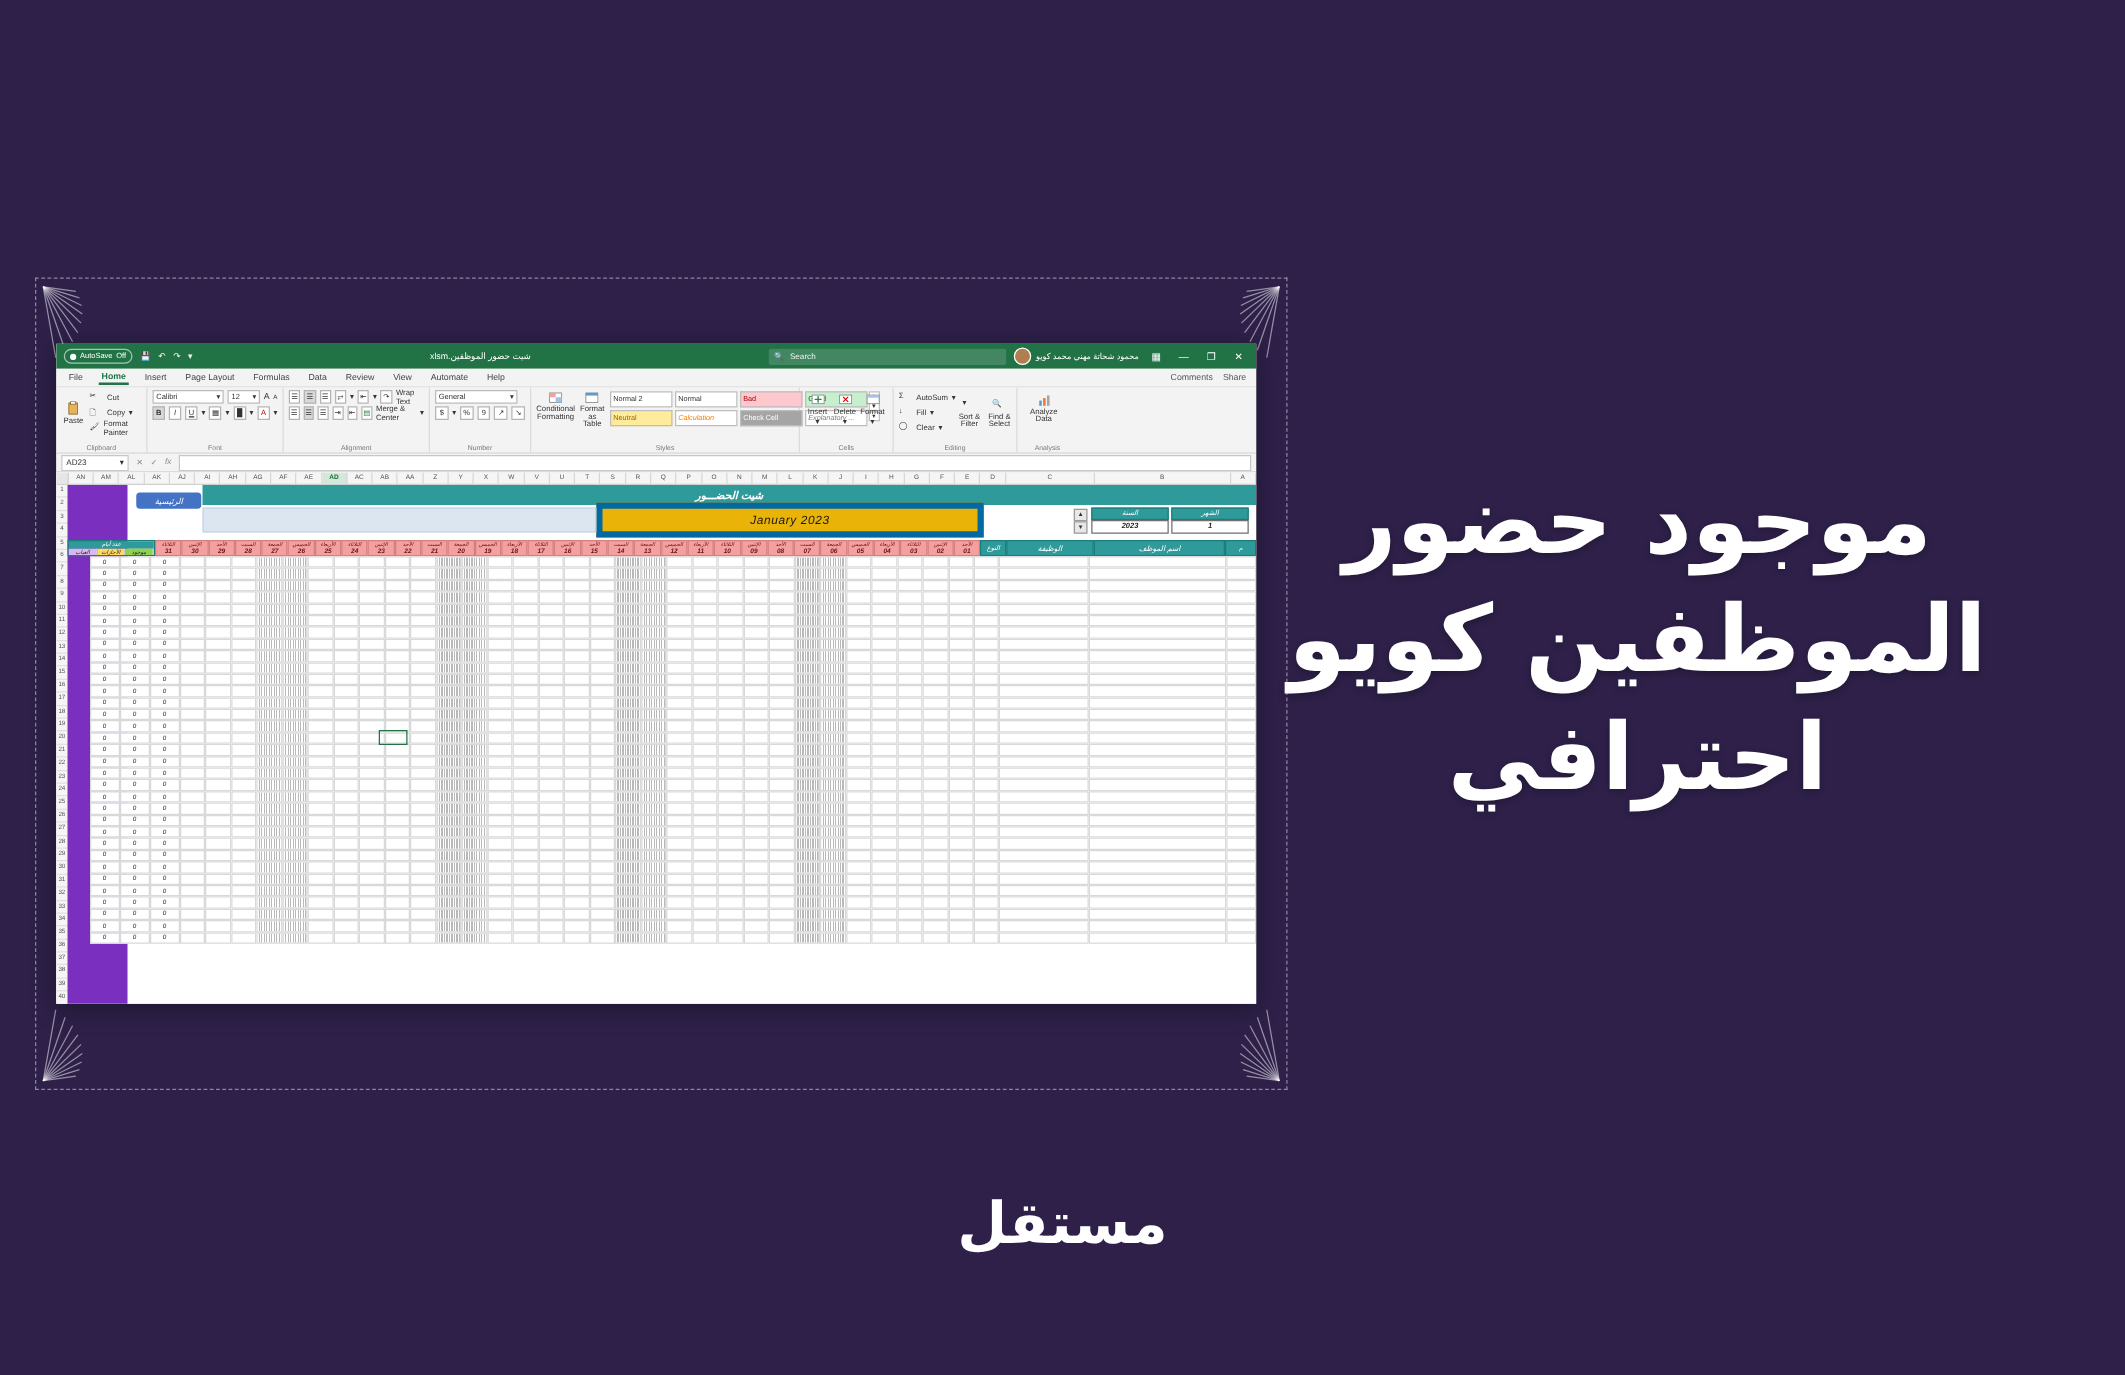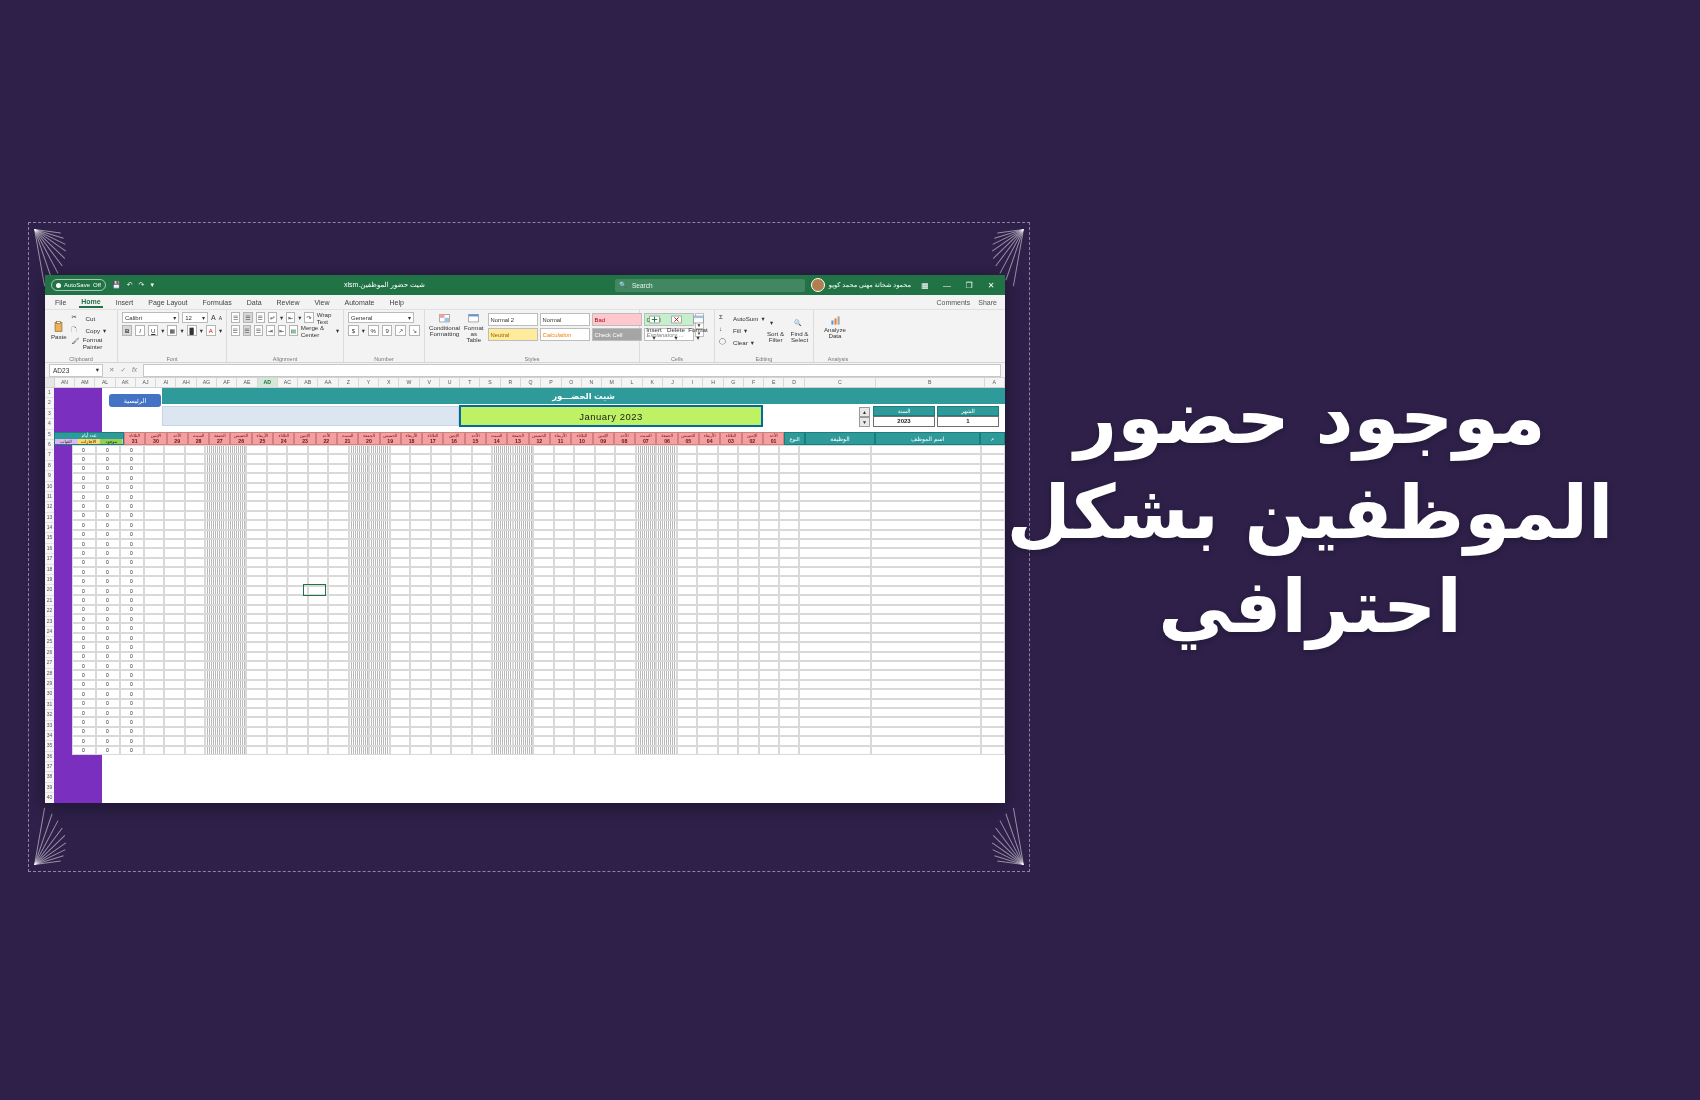--- a/index.html
+++ b/index.html
@@ -78,34 +78,34 @@
   #gridwrap{position:relative;height:calc(100% - 20px - 14px - 52px - 14px);background:#fff;overflow:hidden;}
   #colhead{display:flex;height:9px;background:#f5f5f5;border-bottom:1px solid #d0d0d0;direction:ltr;}
   #colhead .ch{border-right:1px solid #d8d8d8;text-align:center;font-size:5.2px;line-height:9px;color:#555;box-sizing:border-box;}
   #colhead .ch.sel{background:#d3e8d8;color:#1a6b3c;font-weight:bold;}
   #colhead .corner-cell{width:9px;background:#e6e6e6;border-right:1px solid #d0d0d0;}
 
   #sheetbody{display:flex;position:relative;}
   #rowhead{width:9px;background:#f5f5f5;}
   #rowhead .rh{height:9.4px;border-bottom:1px solid #e0e0e0;font-size:5px;line-height:9.4px;text-align:center;color:#555;}
 
-  #sheet{flex:1;position:relative;}
+  #sheet{flex:1;position:relative;font-style:italic;}
 
   
   #purpleband{position:absolute;left:0;top:0;width:48px;bottom:0;background:#7b2fbe;}
   #navbtn{position:absolute;left:55px;top:6px;width:52px;height:13px;background:#4472c4;color:#fff;border-radius:3px;
           font-size:6.5px;display:flex;align-items:center;justify-content:center;direction:rtl;}
 
   
   #sheettitle{position:absolute;left:108px;right:0;top:0;height:16px;background:#2e9a9a;color:#fff;
               display:flex;align-items:center;justify-content:center;font-size:8.5px;font-weight:bold;direction:rtl;}
 
   
   #monthrow{position:absolute;left:108px;right:0;top:17px;height:22px;display:flex;direction:rtl;align-items:center;}
-  #monthbox{width:300px;height:18px;margin-right:93px;background:#bef264;border:2px solid #0369a1;
+  #monthbox{width:300px;height:18px;margin-right:69px;background:#eab308;border:5px solid #0369a1;
             display:flex;align-items:center;justify-content:center;font-size:9.5px;color:#1a1a1a;direction:ltr;letter-spacing:.5px;}
   #bluebar{flex:1;height:18px;background:#dce6f1;border:1px solid #c5d3e8;}
   #spin{width:11px;height:18px;display:flex;flex-direction:column;margin:0 3px;}
   #spin div{flex:1;border:1px solid #9a9a9a;background:#e8e8e8;font-size:5px;line-height:8px;text-align:center;color:#333;}
   .minibox{width:62px;margin-right:2px;}
   .minibox .mb-h{height:8px;background:#2e9a9a;color:#fff;font-size:5.5px;line-height:8px;text-align:center;border:1px solid #1d7c7c;}
   .minibox .mb-v{height:9px;background:#fff;color:#222;font-size:6px;line-height:9px;text-align:center;border:1px solid #6f6f6f;font-weight:bold;}
   #miniwrap{display:flex;direction:rtl;margin-right:4px;}
 
   
@@ -2053,18 +2053,19 @@
           </div>
         <div id="activecell"></div>
       </div>
     </div>
   </div>
 
 </div>
 
 <div id="headline">
   <div>موجود حضور</div>
-  <div>الموظفين بشكل</div>
+  <div>الموظفين كويو</div>
   <div>احترافي</div>
 </div>
 
 <div id="logo">
+  <div class="mark">مستقل</div>
 </div>
 
 </body></html>

